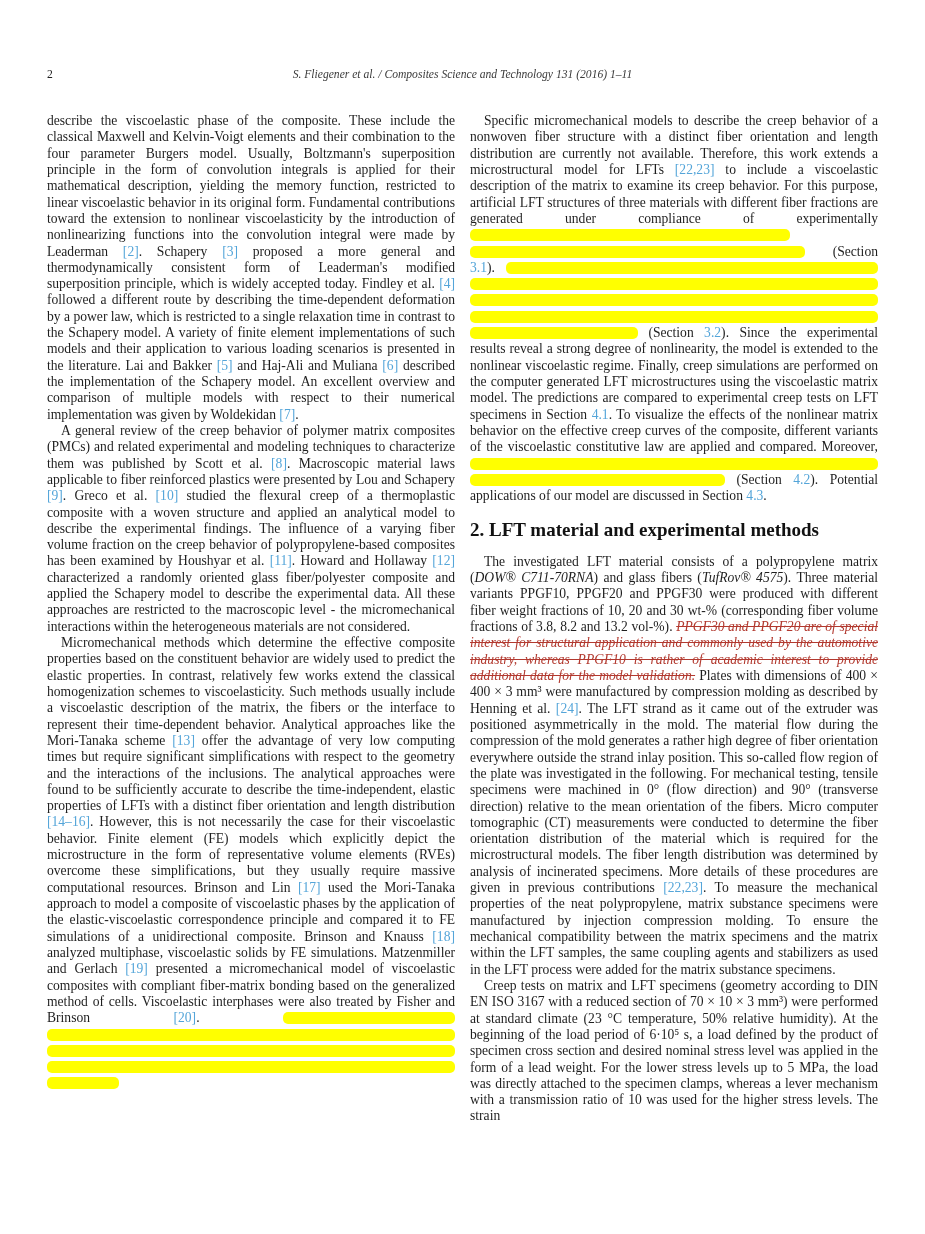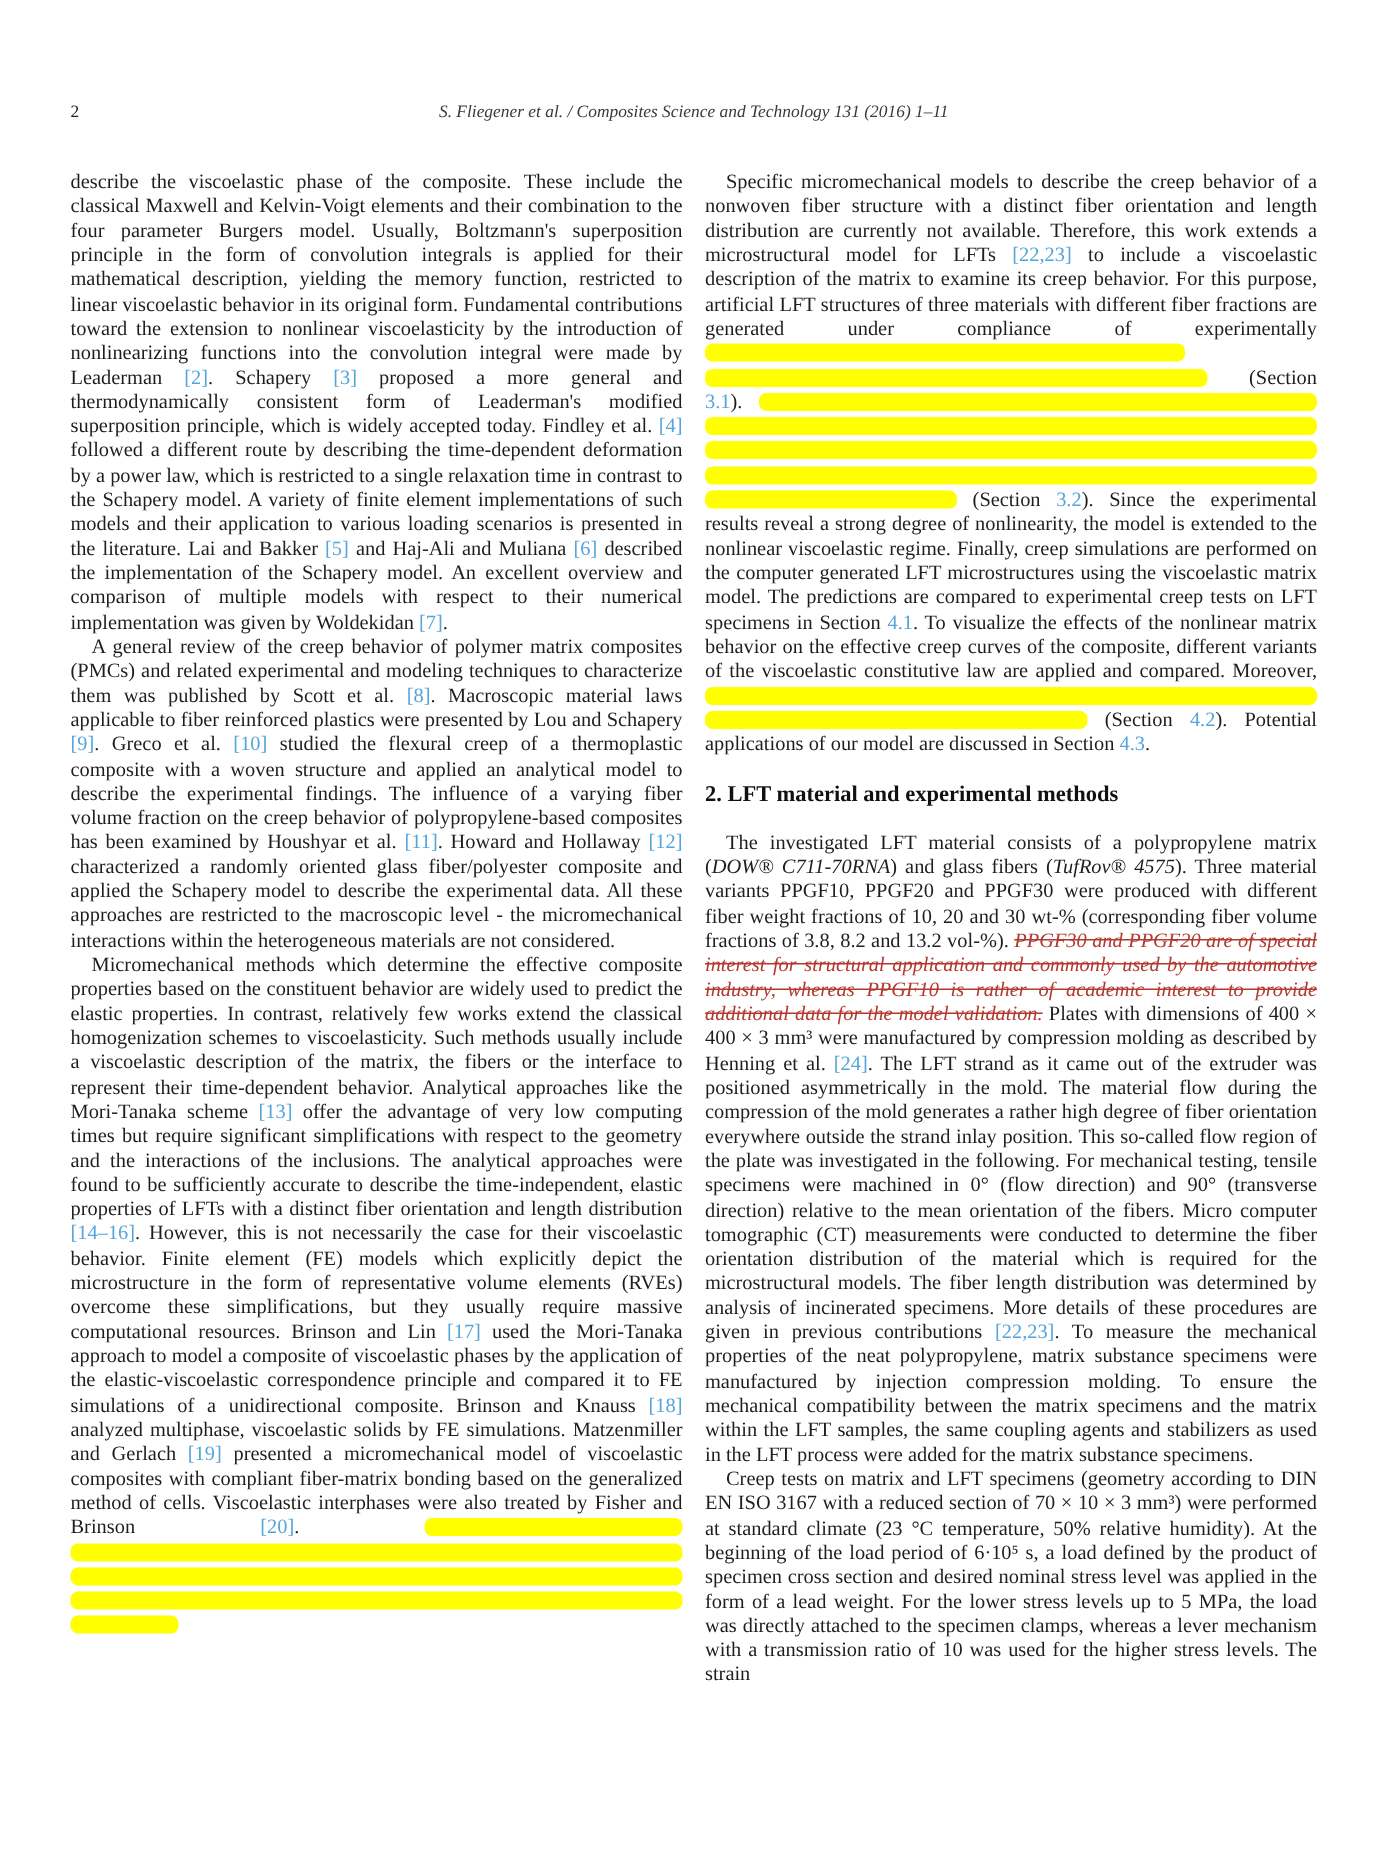--- a/index.html
+++ b/index.html
@@ -56,21 +56,21 @@
     line-height: 16.32px;
     text-align: justify;
   }
   .para {
     margin: 0;
   }
   .para.indent {
     text-indent: 14px;
   }
   .heading {
-    font-size: 15px;
+    font-size: 19px;
     font-weight: bold;
     margin: 17px 0 16px 0;
     text-align: left;
     text-indent: 0;
     color: #111;
   }
   .link {
     color: var(--link-color, #54a5d9);
     font-family: Liberation Serif, serif;
   }

